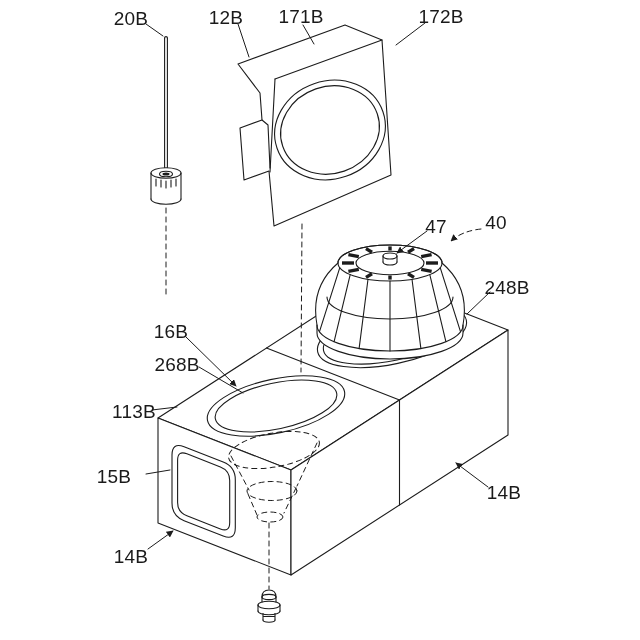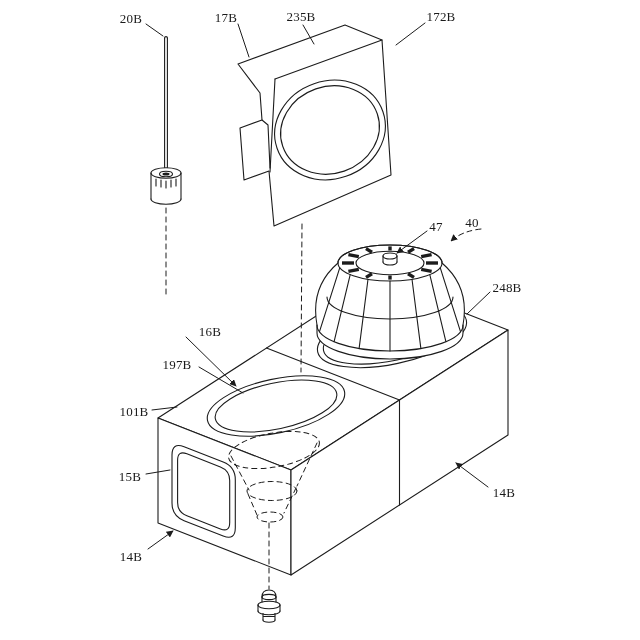--- a/index.html
+++ b/index.html
@@ -7,27 +7,26 @@
     position:relative;
     width:640px;height:640px;
     background:#ffffff;
     overflow:hidden;
     font-family:"Liberation Sans", sans-serif;
   }
   .canvas svg{position:absolute;left:0;top:0;}
   .lbl{
     position:absolute;
     transform:translate(-50%,-50%);
-    font-size:13px;
+    font-size:19px;
     line-height:1;
     color:#1a1a1a;
     white-space:nowrap;
     letter-spacing:.2px;
     user-select:none;
-    font-family:Liberation Serif, serif;
   }
   .ln{stroke:#1c1c1c;fill:none;stroke-width:1.1;stroke-linecap:round;stroke-linejoin:round;}
   .wh{fill:#ffffff;}
   .dash{stroke-dasharray:5 4;stroke-width:1;}
   .slot{stroke-width:3.4;stroke-linecap:butt;}
   .dk{fill:#1c1c1c;stroke:none;}
   .leader{stroke-width:1;}
 </style>
 </head>
 <body>
@@ -183,26 +182,26 @@
       <path class="ln leader" d="M186,337 L236,386" marker-end="url(#arrow)"></path>
       <path class="ln leader" d="M199,367 L243,393"></path>
       <path class="ln leader" d="M152,410 L177,407"></path>
       <path class="ln leader" d="M146,474 L170,470"></path>
       <path class="ln leader" d="M148,549 L173,531" marker-end="url(#arrow)"></path>
       <path class="ln leader" d="M488,487 L456,463" marker-end="url(#arrow)"></path>
     </g>
   </svg>
 
   <span class="lbl" style="left:131px;top:18px;">20B</span>
-  <span class="lbl" style="left:226px;top:17px;">17B</span>
-  <span class="lbl" style="left:301px;top:16px;">235B</span>
+  <span class="lbl" style="left:226px;top:17px;">12B</span>
+  <span class="lbl" style="left:301px;top:16px;">171B</span>
   <span class="lbl" style="left:441px;top:16px;text-align:right;">172B</span>
   <span class="lbl" style="left:436px;top:226px;">47</span>
-  <span class="lbl" style="left:472px;top:222px;">40</span>
+  <span class="lbl" style="left:496px;top:222px;">40</span>
   <span class="lbl" style="left:507px;top:287px;">248B</span>
-  <span class="lbl" style="left:171px;top:331px;margin-left:39px;">16B</span>
-  <span class="lbl" style="left:177px;top:364px;">197B</span>
-  <span class="lbl" style="left:134px;top:411px;">101B</span>
-  <span class="lbl" style="left:130px;top:476px;">15B</span>
+  <span class="lbl" style="left:171px;top:331px;">16B</span>
+  <span class="lbl" style="left:177px;top:364px;">268B</span>
+  <span class="lbl" style="left:134px;top:411px;">113B</span>
+  <span class="lbl" style="left:114px;top:476px;">15B</span>
   <span class="lbl" style="left:131px;top:556px;">14B</span>
   <span class="lbl" style="left:504px;top:492px;">14B</span>
 
 </div>
 
 </body></html>

